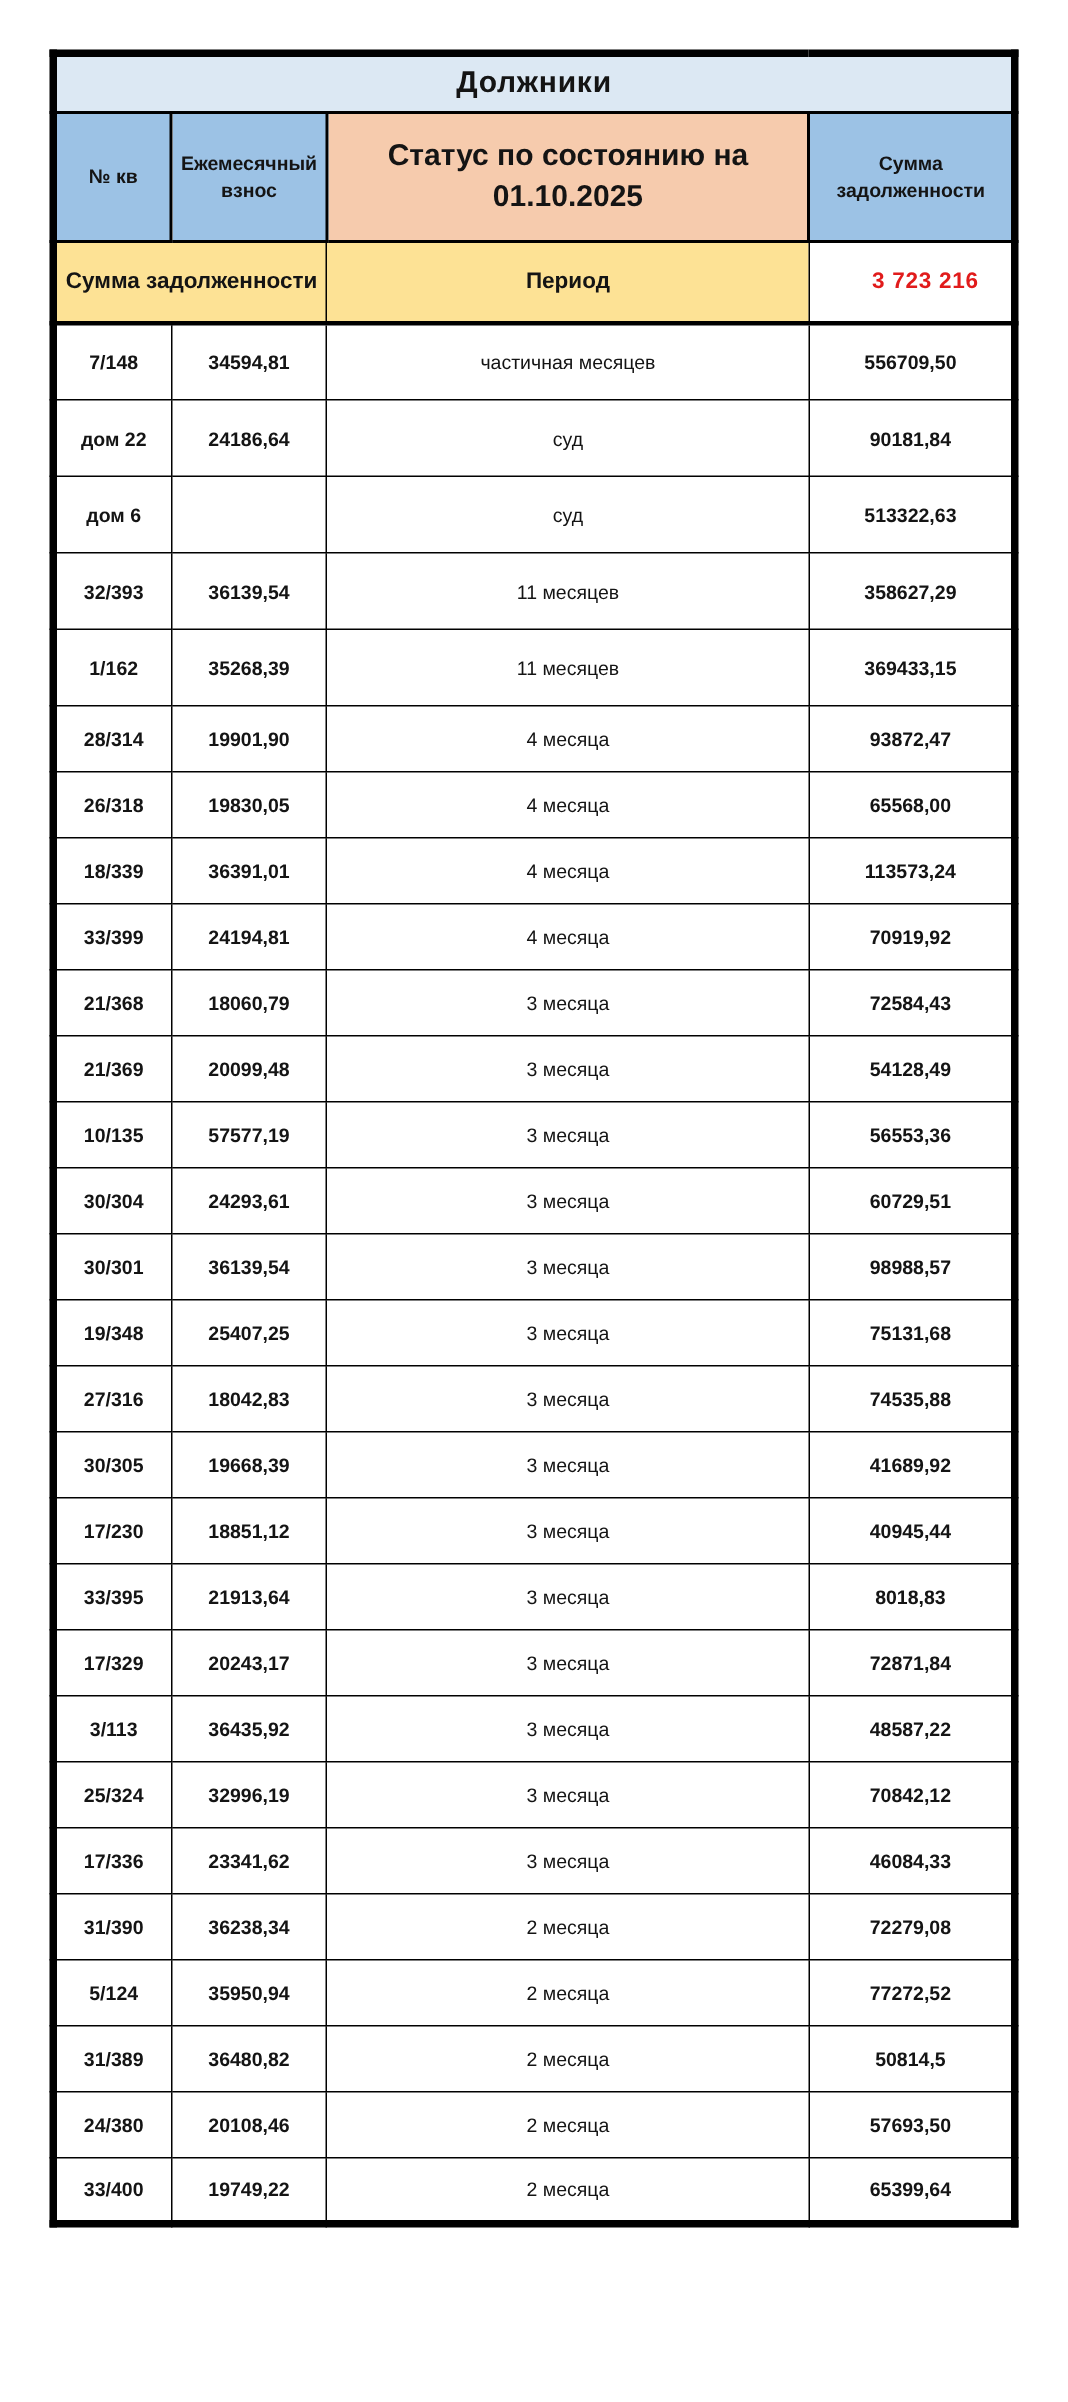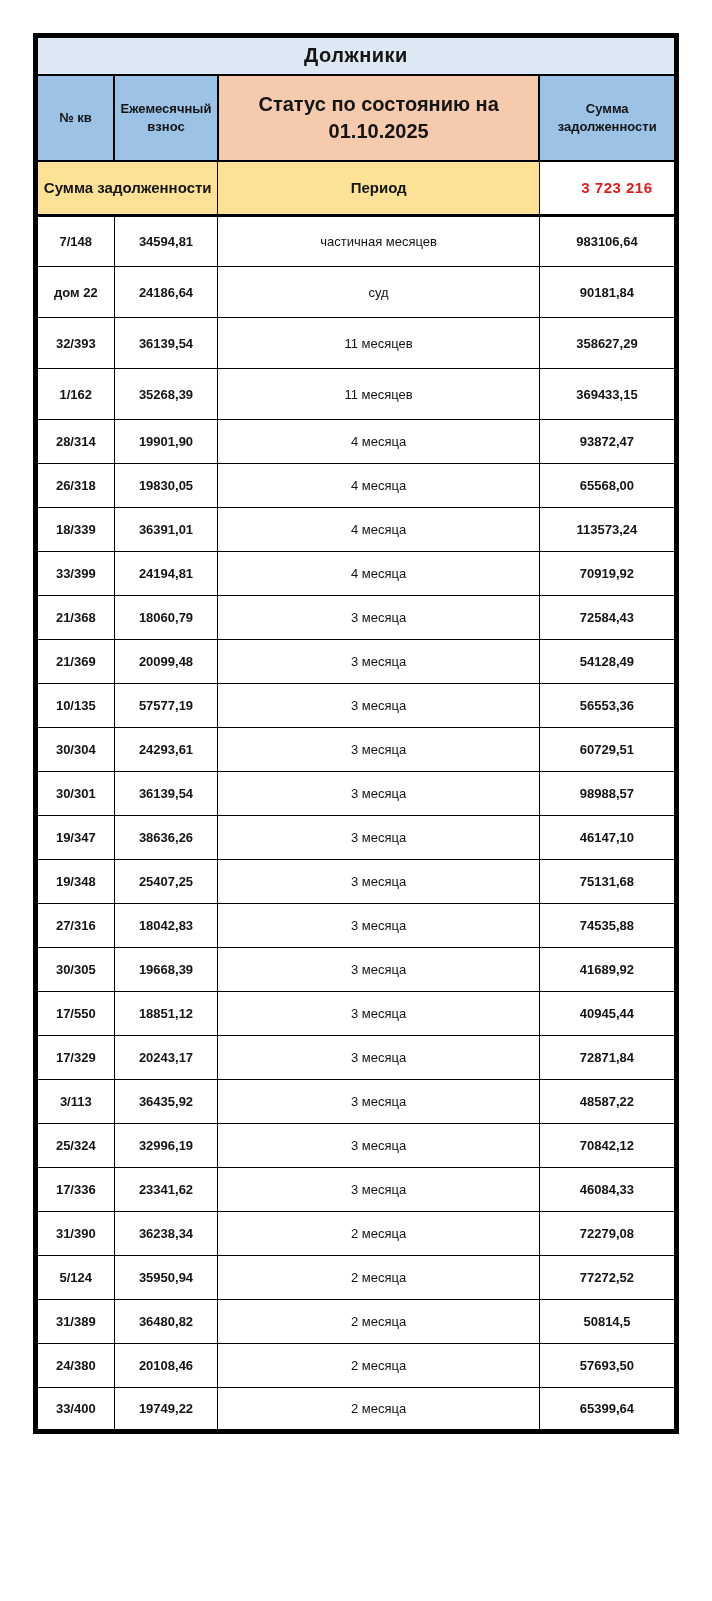--- a/index.html
+++ b/index.html
@@ -108,29 +108,35 @@
         <th colspan="2" class="yellow">Сумма задолженности</th>
         <th class="yellow">Период</th>
         <th class="total">3 723 216</th>
       </tr>
     </thead>
     <tbody>
         <tr class="tall">
           <td>7/148</td>
           <td>34594,81</td>
           <td class="status">частичная месяцев</td>
-          <td>983106,64</td>
+          <td>556709,50</td>
         </tr>
         <tr class="tall">
           <td>дом 22</td>
           <td>24186,64</td>
           <td class="status">суд</td>
           <td>90181,84</td>
         </tr>
         <tr class="tall">
+          <td>дом 6</td>
+          <td></td>
+          <td class="status">суд</td>
+          <td>513322,63</td>
+        </tr>
+        <tr class="tall">
           <td>32/393</td>
           <td>36139,54</td>
           <td class="status">11 месяцев</td>
           <td>358627,29</td>
         </tr>
         <tr class="tall">
           <td>1/162</td>
           <td>35268,39</td>
           <td class="status">11 месяцев</td>
           <td>369433,15</td>
@@ -183,48 +189,48 @@
           <td class="status">3 месяца</td>
           <td>60729,51</td>
         </tr>
         <tr>
           <td>30/301</td>
           <td>36139,54</td>
           <td class="status">3 месяца</td>
           <td>98988,57</td>
         </tr>
         <tr>
-          <td>19/347</td>
-          <td>38636,26</td>
-          <td class="status">3 месяца</td>
-          <td>46147,10</td>
-        </tr>
-        <tr>
           <td>19/348</td>
           <td>25407,25</td>
           <td class="status">3 месяца</td>
           <td>75131,68</td>
         </tr>
         <tr>
           <td>27/316</td>
           <td>18042,83</td>
           <td class="status">3 месяца</td>
           <td>74535,88</td>
         </tr>
         <tr>
           <td>30/305</td>
           <td>19668,39</td>
           <td class="status">3 месяца</td>
           <td>41689,92</td>
         </tr>
         <tr>
-          <td>17/550</td>
+          <td>17/230</td>
           <td>18851,12</td>
           <td class="status">3 месяца</td>
           <td>40945,44</td>
+        </tr>
+        <tr>
+          <td>33/395</td>
+          <td>21913,64</td>
+          <td class="status">3 месяца</td>
+          <td>8018,83</td>
         </tr>
         <tr>
           <td>17/329</td>
           <td>20243,17</td>
           <td class="status">3 месяца</td>
           <td>72871,84</td>
         </tr>
         <tr>
           <td>3/113</td>
           <td>36435,92</td>

